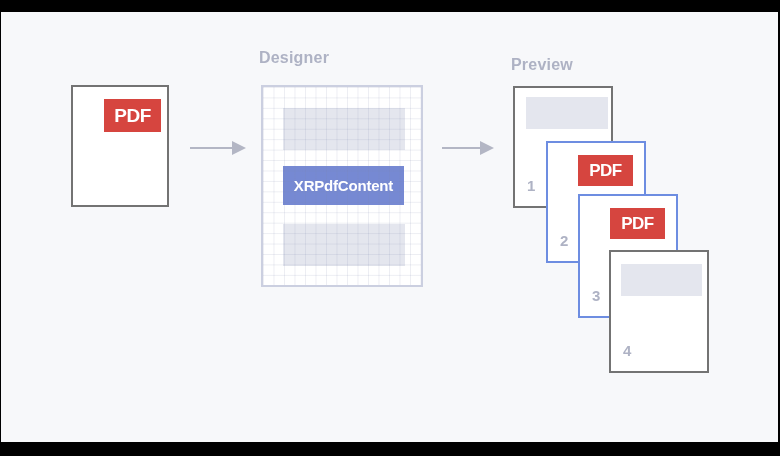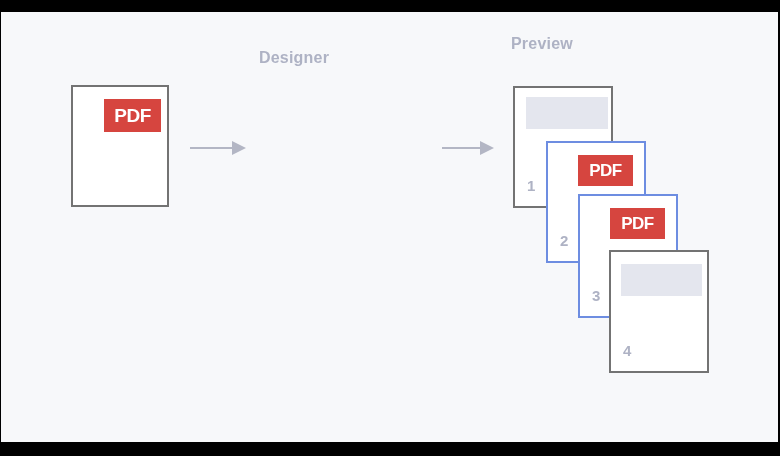--- a/index.html
+++ b/index.html
@@ -16,21 +16,21 @@
     background: #f7f8fa;
   }
 
   .section-label {
     position: absolute;
     font-size: 16px; font-weight: bold;
     color: #aeb2c4; letter-spacing: 0.2px;
     line-height: 16px;
   }
   #designer-label { left: 258px; top: 38px; }
-  #preview-label  { left: 510px; top: 24px; text-align: right; }
+  #preview-label  { left: 510px; top: 45px; text-align: right; }
 
   
   .page {
     position: absolute;
     background: #fff;
     border: 2px solid #737373;
     box-sizing: border-box;
   }
   .page.blue { border-color: #6d8de1; }
 
@@ -113,20 +113,28 @@
 
   <div class="arrow" id="arrow-1">
     <svg width="56" height="16" viewBox="0 0 56 16">
       <line x1="0" y1="8" x2="44" y2="8" stroke="#b3b6c4" stroke-width="2"></line>
       <polygon points="42,1 56,8 42,15" fill="#b3b6c4"></polygon>
     </svg>
   </div>
 
   <div class="section-label" id="designer-label">Designer</div>
 
+  <div id="designer-panel">
+    <div class="band" id="band-top"></div>
+    <div id="xrpdfcontent-control">
+      <span>XRPdfContent</span>
+    </div>
+    <div class="band" id="band-bottom"></div>
+    <div class="grid-overlay"></div>
+  </div>
 
   <div class="arrow" id="arrow-2">
     <svg width="52" height="16" viewBox="0 0 52 16">
       <line x1="0" y1="8" x2="40" y2="8" stroke="#b3b6c4" stroke-width="2"></line>
       <polygon points="38,1 52,8 38,15" fill="#b3b6c4"></polygon>
     </svg>
   </div>
 
   <div class="section-label" id="preview-label">Preview</div>
 

